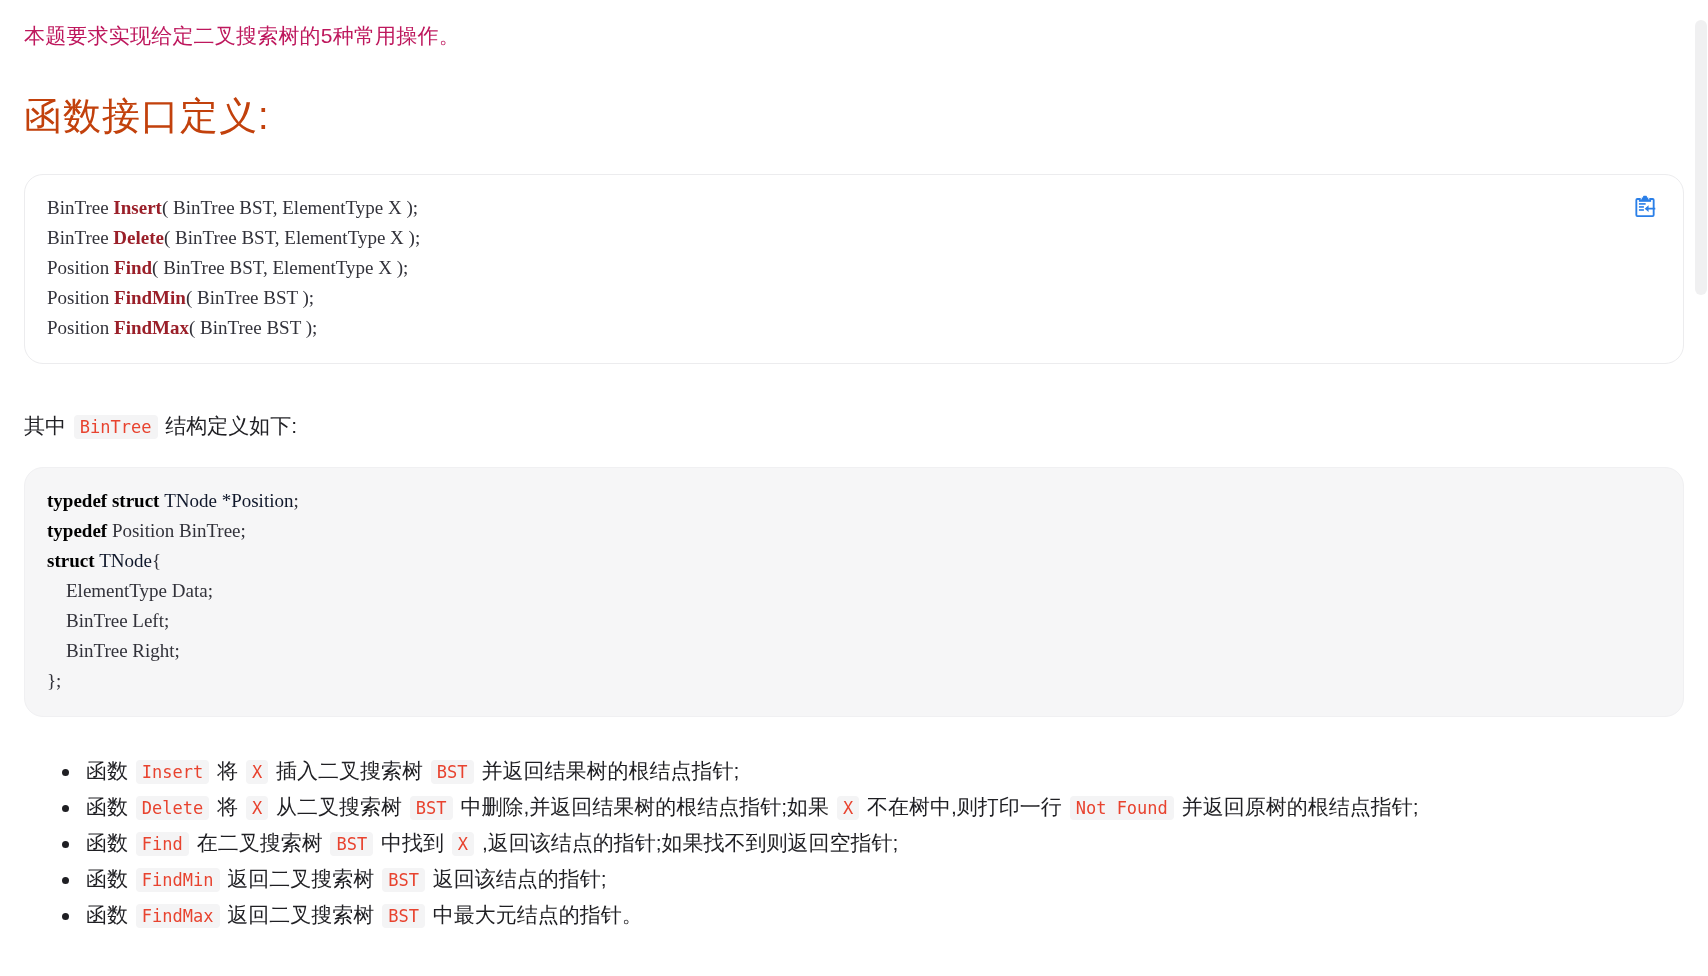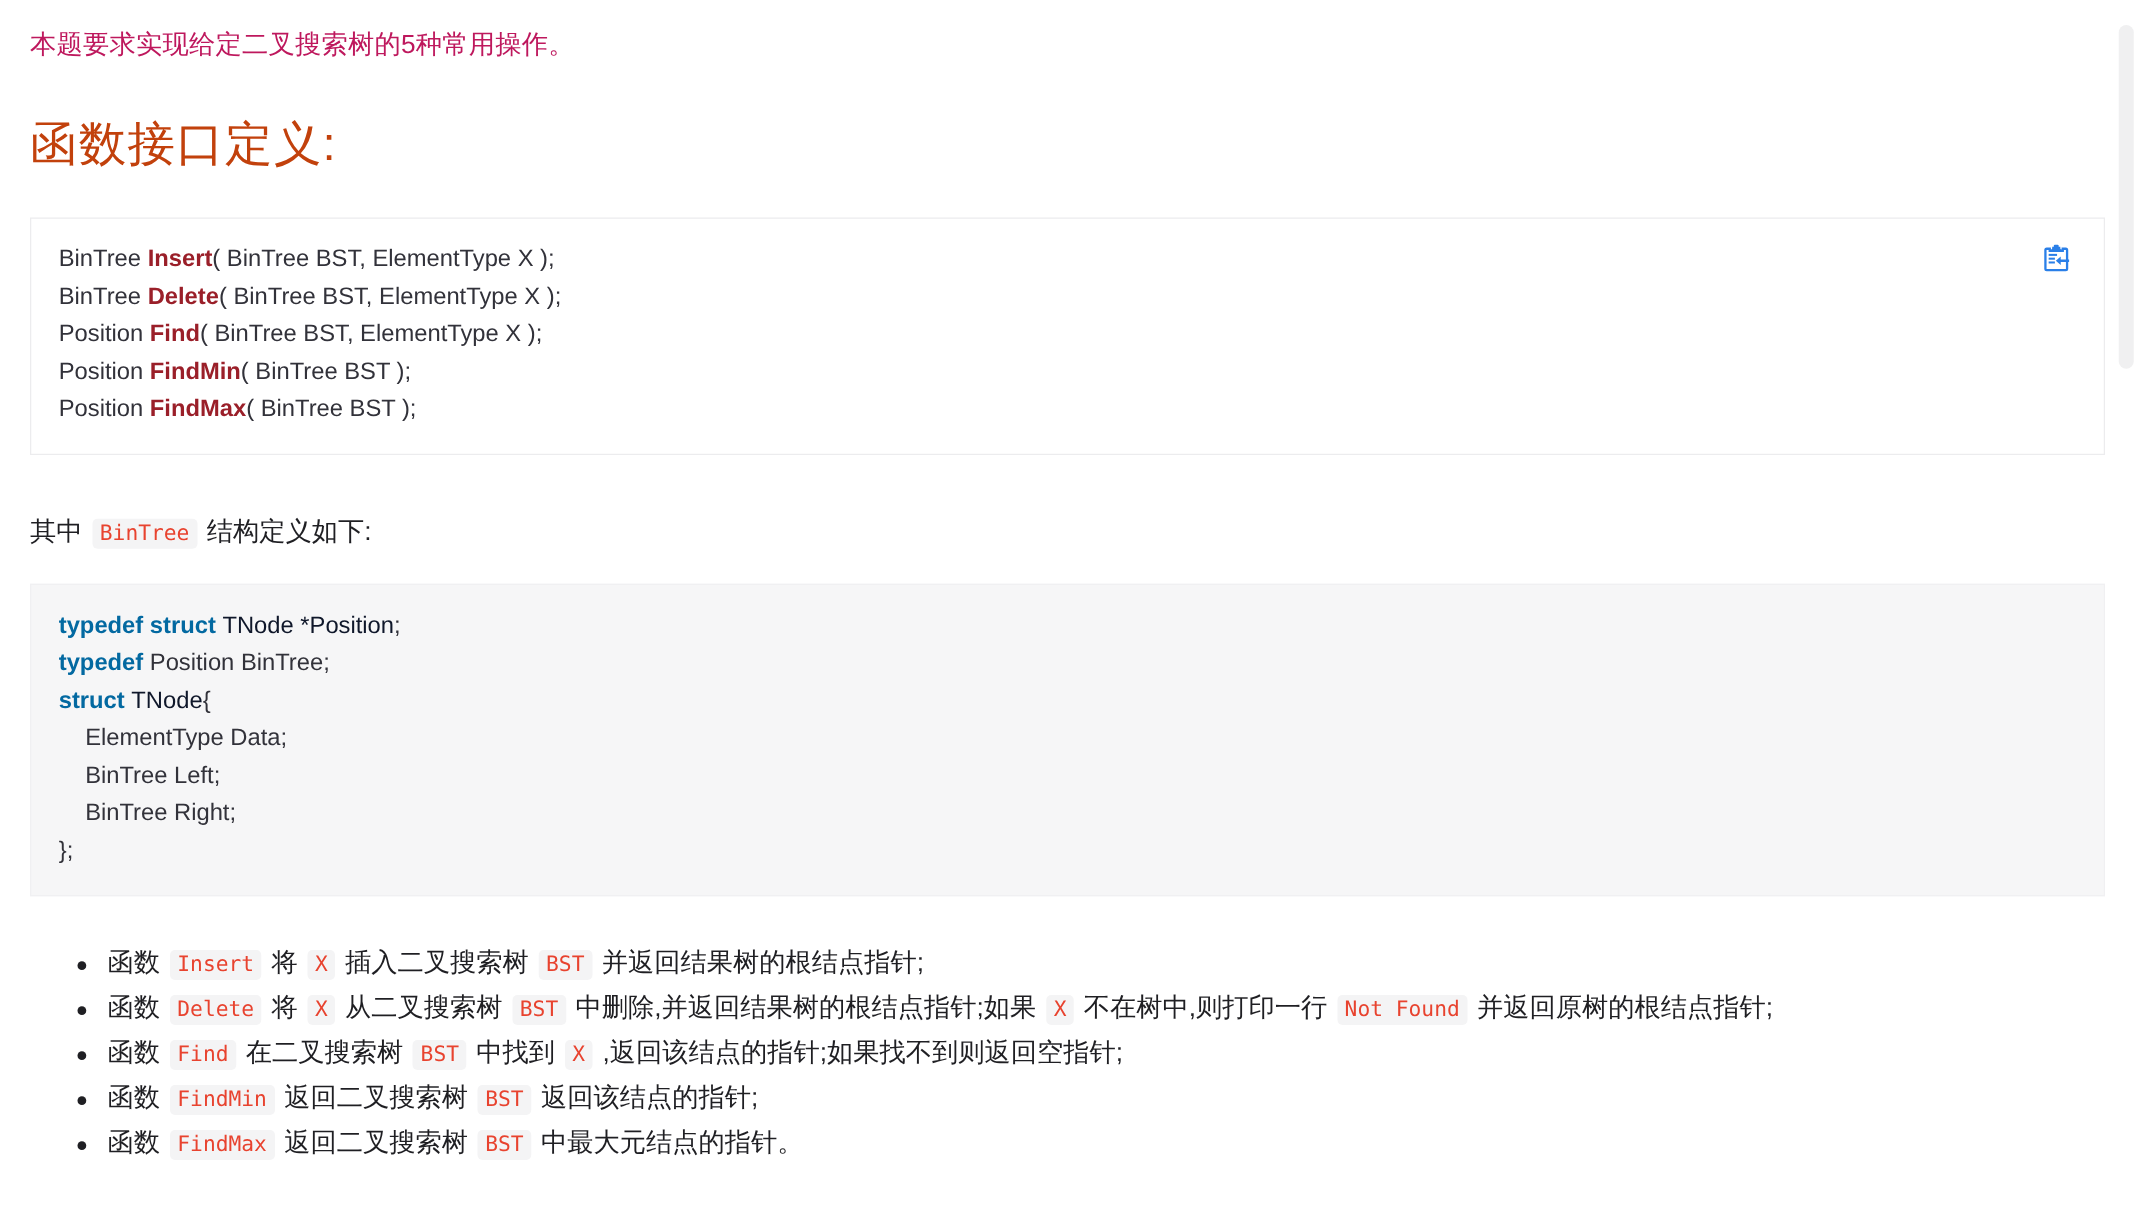--- a/index.html
+++ b/index.html
@@ -46,41 +46,41 @@
   }
 
   
   .code-wrap {
     position: relative;
     margin-top: 24px;
   }
   .code-block {
     background: #f6f6f7;
     border: 1px solid #eaeaec;
-    border-radius: 0;
+    border-radius: 19px;
     padding: 18px 22px 20px 22px;
-    font-family: Liberation Sans, sans-serif;
+    font-family: Liberation Serif, serif;
     font-size: 19px;
     line-height: 1.58;
     color: #32323a;
     white-space: pre;
     overflow: hidden;
   }
   .code-block.first {
     background: #ffffff;
     border: 1px solid #ececee;
     width: 1660px;
   }
   .code-block.second {
     background: #f6f6f7;
     border: 1px solid #f0f0f2;
     width: 1660px;
   }
   .tok-fn    { color: #9a1f29; font-weight: bold; }
-  .tok-kw    { color: #0369a1; font-weight: bold; }
+  .tok-kw    { color: #000000; font-weight: bold; }
   .tok-type  { color: #0f172a; }
   .tok-plain { color: #32323a; }
 
   
   .copy-btn {
     position: absolute;
     top: 16px;
     right: 22px;
     width: 34px;
     height: 34px;

